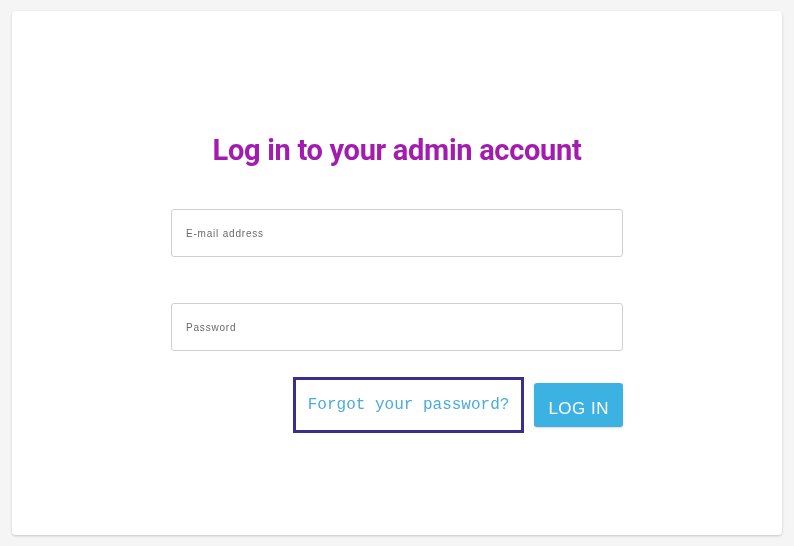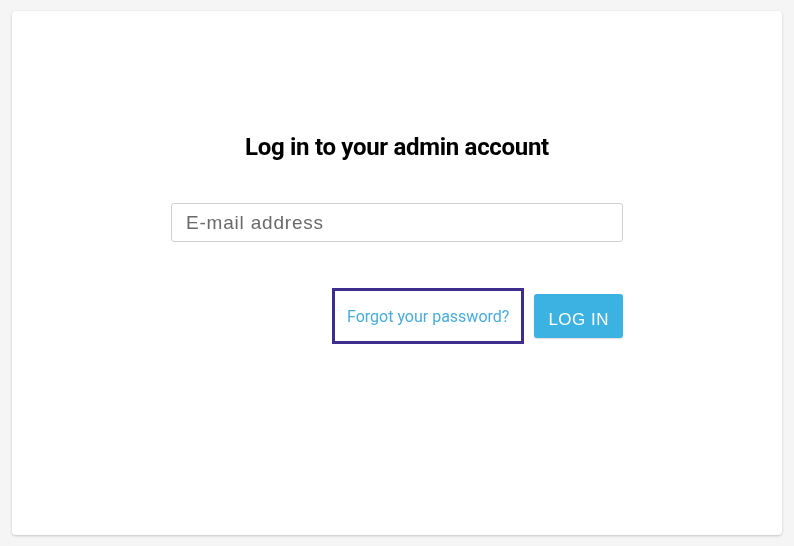--- a/index.html
+++ b/index.html
@@ -21,38 +21,38 @@
       width: 770px;
       height: 524px;
       border-radius: 4px;
       box-shadow: 0 1px 3px rgba(0,0,0,0.12), 0 1px 2px rgba(0,0,0,0.08);
       display: flex;
       flex-direction: column;
       align-items: center;
       padding-top: 122px;
     }
     .title {
-      font-size: 24px;
+      font-size: 29px;
       font-weight: 700;
-      color: #000000;
+      color: #a21caf;
       margin-bottom: 42px;
       letter-spacing: -0.3px;
     }
     .form {
       width: 452px;
       display: flex;
       flex-direction: column;
     }
     .input-field {
       width: 100%;
-      height: 39px;
+      height: 48px;
       border: 1px solid #d0d0d0;
       border-radius: 3px;
       padding: 0 14px;
-      font-size: 19px;
+      font-size: 10px;
       color: #555;
       outline: none;
       background: #fff;
       letter-spacing: 0.8px;
     }
     .input-field::placeholder {
       color: #6a6a6a;
       letter-spacing: 0.8px;
     }
     .input-email {
@@ -72,20 +72,21 @@
       align-items: center;
       justify-content: center;
       height: 56px;
       padding: 0 12px;
       border: 3px solid #3b2e8c;
       color: #49acdd;
       font-size: 16px;
       text-decoration: none;
       cursor: pointer;
       background: #fff;
+      font-family: Liberation Mono, monospace;
     }
     .login-btn {
       height: 44px;
       padding: 16px 14px;
       background: #3cb2e2;
       color: #fff;
       border: none;
       border-radius: 3px;
       font-size: 17px;
       letter-spacing: 0.5px;
@@ -93,18 +94,19 @@
       box-shadow: 0 1px 2px rgba(0,0,0,0.15);
     }
   </style>
 </head>
 <body>
 
 <div class="card">
   <h1 class="title">Log in to your admin account</h1>
   <div class="form">
     <input type="text" class="input-field input-email" placeholder="E-mail address" style="">
+    <input type="password" class="input-field input-password" placeholder="Password" style="">
     <div class="actions">
       <a class="forgot-link">Forgot your password?</a>
       <button class="login-btn">LOG IN</button>
     </div>
   </div>
 </div>
 
 </body></html>

